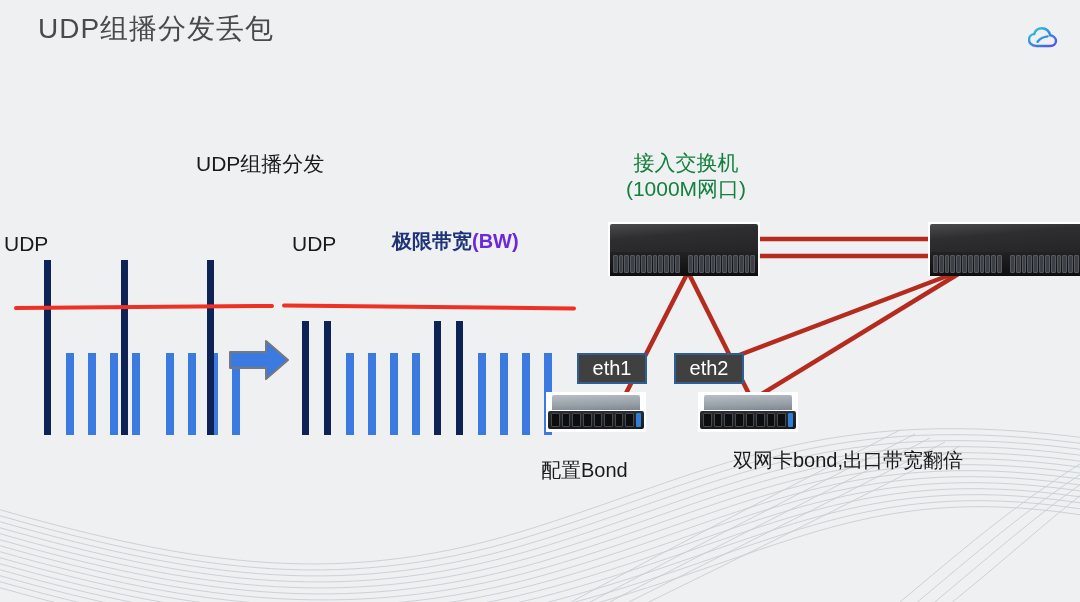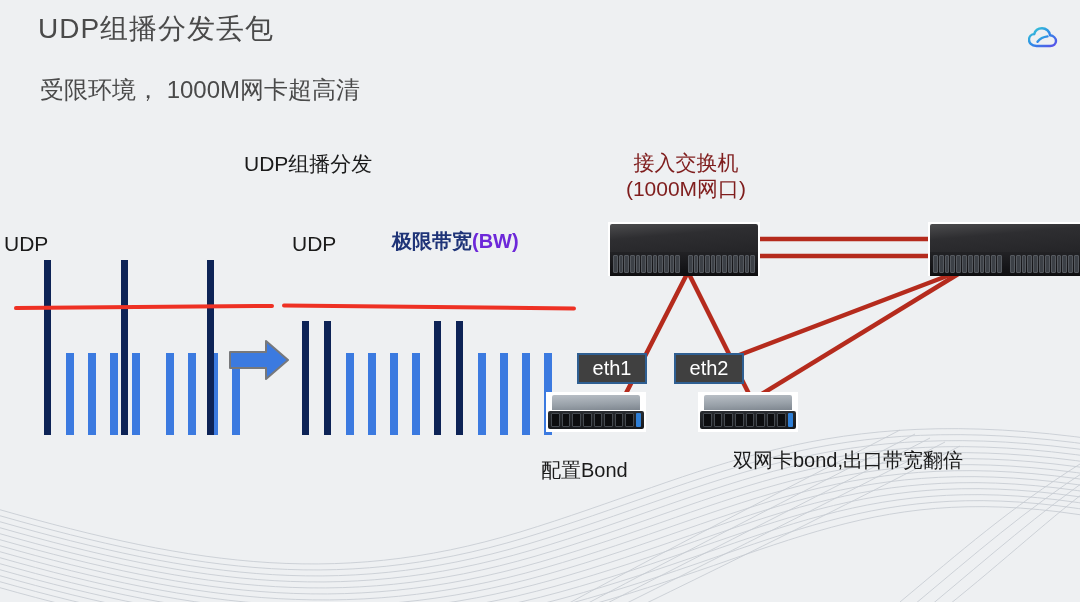--- a/index.html
+++ b/index.html
@@ -20,21 +20,21 @@
   }
   .subtitle{
     position:absolute;left:40px;top:74px;
     font-size:24px;color:#4a4a4a;white-space:nowrap;
   }
   .logo{position:absolute;right:22px;top:27px;display:flex;align-items:center;gap:9px;}
   .logo-text{font-size:19px;color:#23262b;white-space:nowrap;letter-spacing:.5px;}
 
   
   .left-head{
-    position:absolute;left:196px;top:150px;font-size:21px;color:#1a1a1a;white-space:nowrap;margin-left:48px;
+    position:absolute;left:196px;top:150px;font-size:21px;color:#1a1a1a;white-space:nowrap;
   }
   .udp-label-1{position:absolute;left:4px;top:232px;font-size:21px;color:#1a1a1a;}
   .udp-label-2{position:absolute;left:292px;top:232px;font-size:21px;color:#1a1a1a;}
   .bw-label{
     position:absolute;left:392px;top:228px;font-size:20px;white-space:nowrap;font-weight:bold;
   }
   .bw-cn{color:#1f3478;}
   .bw-en{color:#6d28d9;}
 
   .chart{position:absolute;}
@@ -43,21 +43,21 @@
 
   .arrow{position:absolute;left:228px;top:338px;width:62px;height:44px;}
 
   .caption-left{
     position:absolute;left:88px;top:444px;font-size:20px;color:#1a1a1a;white-space:nowrap;
   }
 
   
   .sw-title{
     position:absolute;top:150px;left:538px;width:296px;text-align:center;
-    font-size:21px;color:#7f1d1d;line-height:1.25;
+    font-size:21px;color:#15803d;line-height:1.25;
   }
   .net{position:absolute;left:0;top:0;width:1080px;height:602px;z-index:1;pointer-events:none;}
 
   .switch{position:absolute;z-index:2;background:#fff;padding:2px 2px 0 2px;}
   .sw-body{position:relative;width:100%;height:100%;}
   .sw-top{
     position:absolute;left:0;right:0;top:0;height:56%;
     background:linear-gradient(175deg,#4c4c4e 0%,#2e2e31 38%,#242427 100%);
     border-top-left-radius:2px;border-top-right-radius:2px;
   }
@@ -129,21 +129,20 @@
       <path d="M605 202 C 745 132, 845 82, 945 30"></path>
       <path d="M620 204 C 760 136, 860 86, 960 34"></path>
       <path d="M900 190 C 960 140, 1010 96, 1080 52"></path>
       <path d="M915 192 C 975 142, 1025 98, 1090 56"></path>
       <path d="M930 194 C 990 144, 1040 100, 1095 62"></path>
       <path d="M945 196 C 1005 148, 1052 104, 1098 70"></path>
     </g>
   </svg>
 
   <div class="title">UDP组播分发丢包</div>
-  <div class="subtitle">受限环境， 1000M网卡超高清</div>
 
   <div class="logo">
     <svg width="30" height="24" viewBox="0 0 30 24">
       <defs>
         <linearGradient id="cg" x1="0" y1="0" x2="1" y2="1">
           <stop offset="0%" stop-color="#36d1d1"></stop>
           <stop offset="50%" stop-color="#2f8ae8"></stop>
           <stop offset="100%" stop-color="#5b4fe8"></stop>
         </linearGradient>
       </defs>

